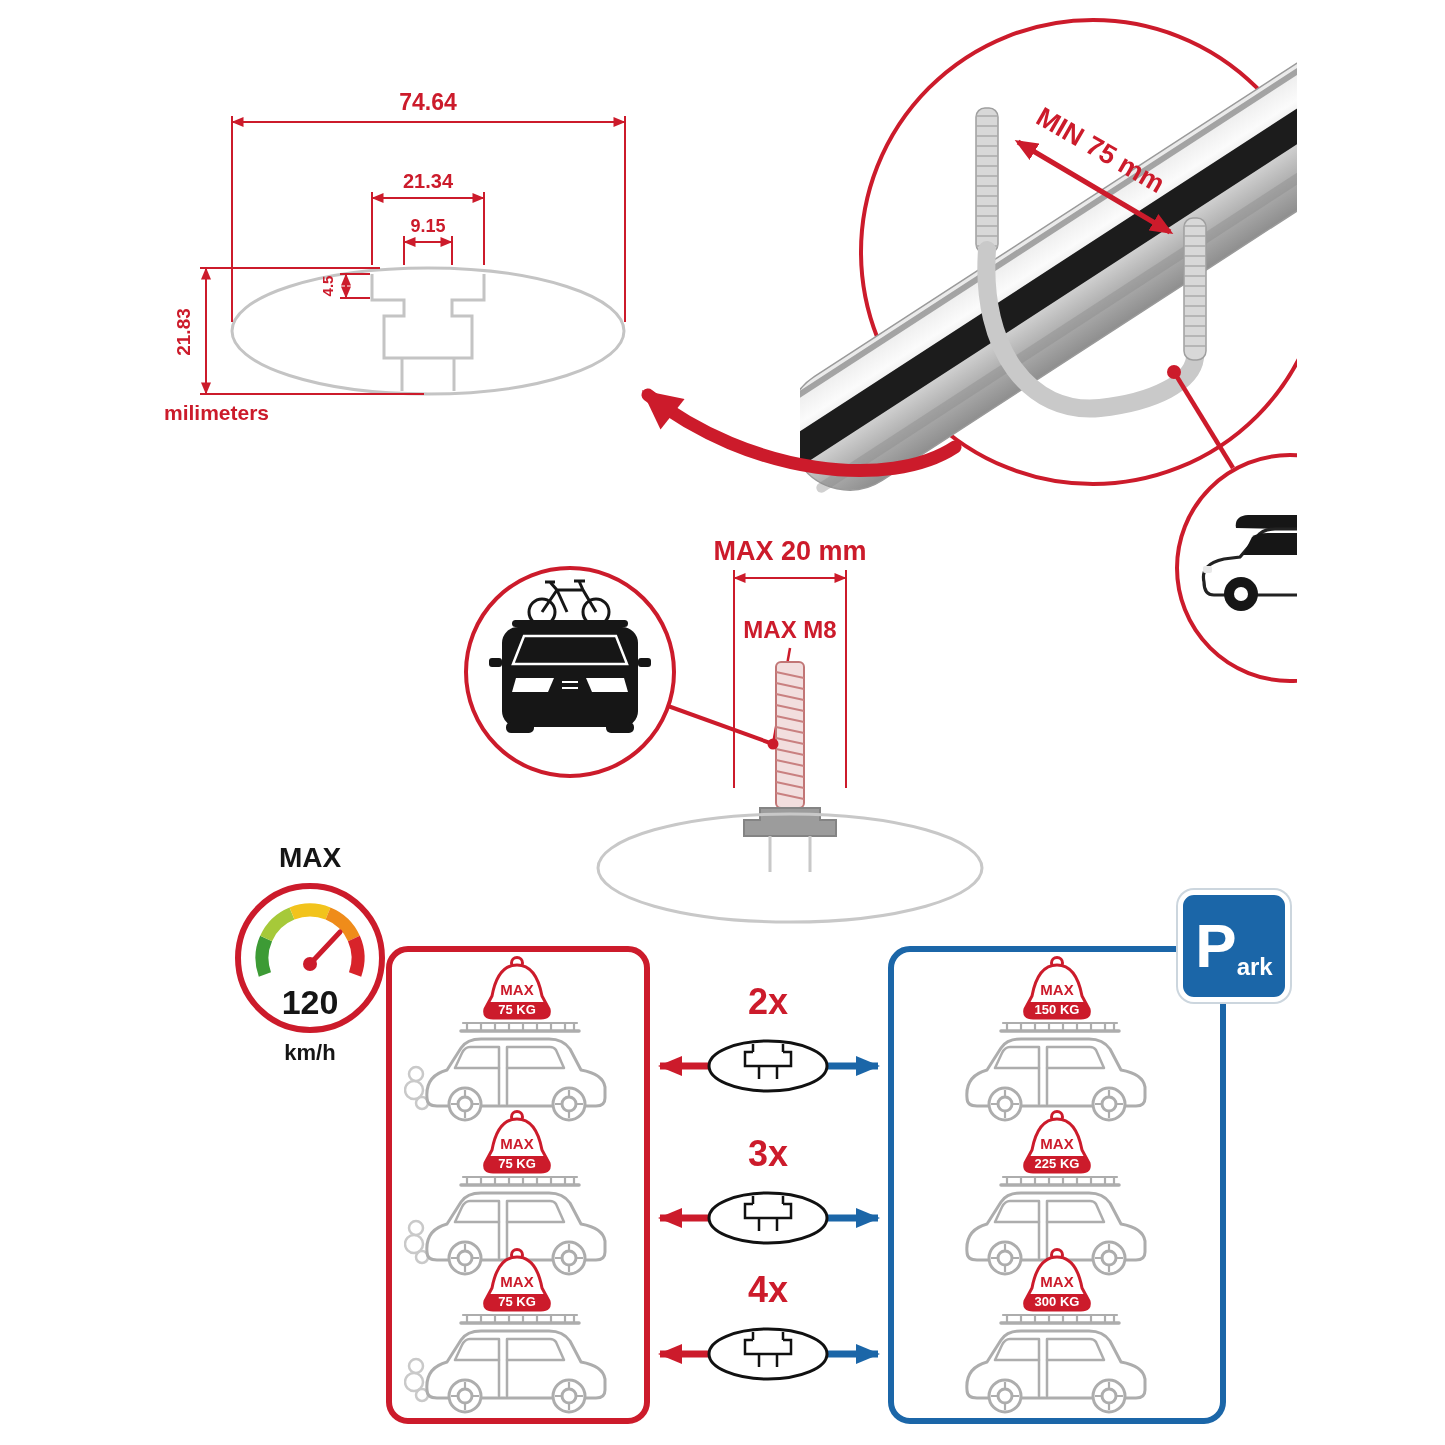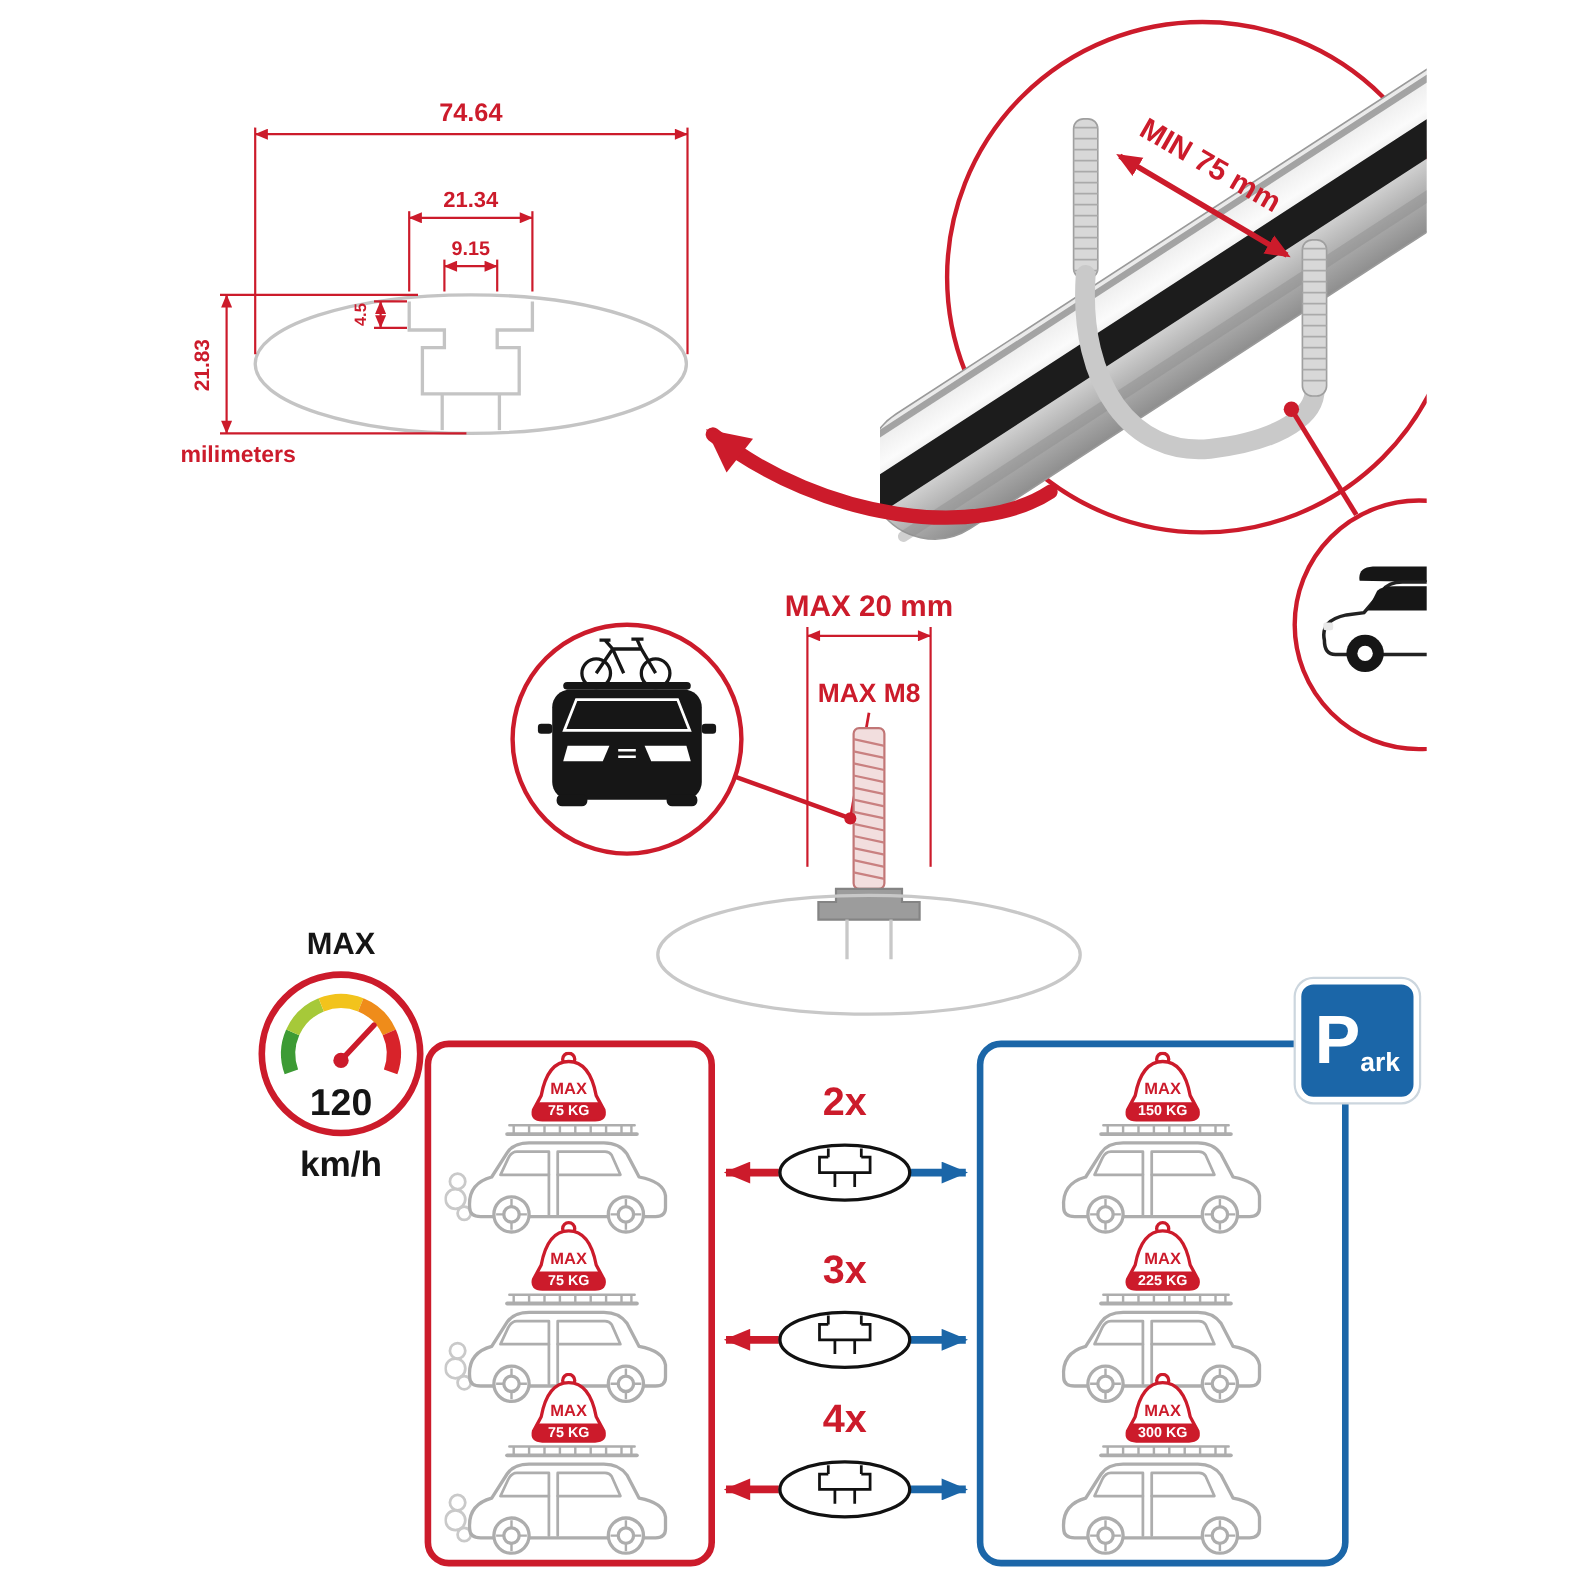--- a/index.html
+++ b/index.html
@@ -10,21 +10,21 @@
   .dim{fill:#cc1b2b;font-weight:bold;}
   .panel{position:absolute;box-sizing:border-box;background:#fff;border-radius:22px;}
   #red-panel{left:386px;top:946px;width:264px;height:478px;border:6px solid #cc1b2b;}
   #blue-panel{left:888px;top:946px;width:338px;height:478px;border:6px solid #1b66a8;}
   .car{position:absolute;}
   .tag-max{fill:#cc1b2b;font-weight:bold;font-size:15px;text-anchor:middle;}
   .tag-kg{fill:#fff;font-weight:bold;font-size:13px;text-anchor:middle;}
   .mult{fill:#cc1b2b;font-weight:bold;font-size:36px;text-anchor:middle;}
   #speed{left:228px;top:842px;width:164px;text-align:center;color:#151515;}
   #speed .speed-max{font-size:28px;font-weight:bold;}
-  #speed .speed-unit{font-size:32px;font-weight:600;margin-top:2px;}
+  #speed .speed-unit{font-size:22px;font-weight:600;margin-top:2px;}
   #speed svg{display:block;margin:4px auto 0 auto;}
   #park-sign{left:1178px;top:890px;width:102px;height:102px;background:#1b66a8;
              border:5px solid #fff;border-radius:16px;box-shadow:0 0 0 2px #ccd6de;
              display:flex;align-items:center;justify-content:center;z-index:5;position:absolute;}
   #park-sign .park-p{color:#fff;font-size:62px;font-weight:bold;line-height:1;}
   #park-sign .park-rest{color:#fff;font-size:24px;font-weight:bold;align-self:flex-end;
                         padding-bottom:16px;text-align:center;}
 </style>
 </head>
 <body>

